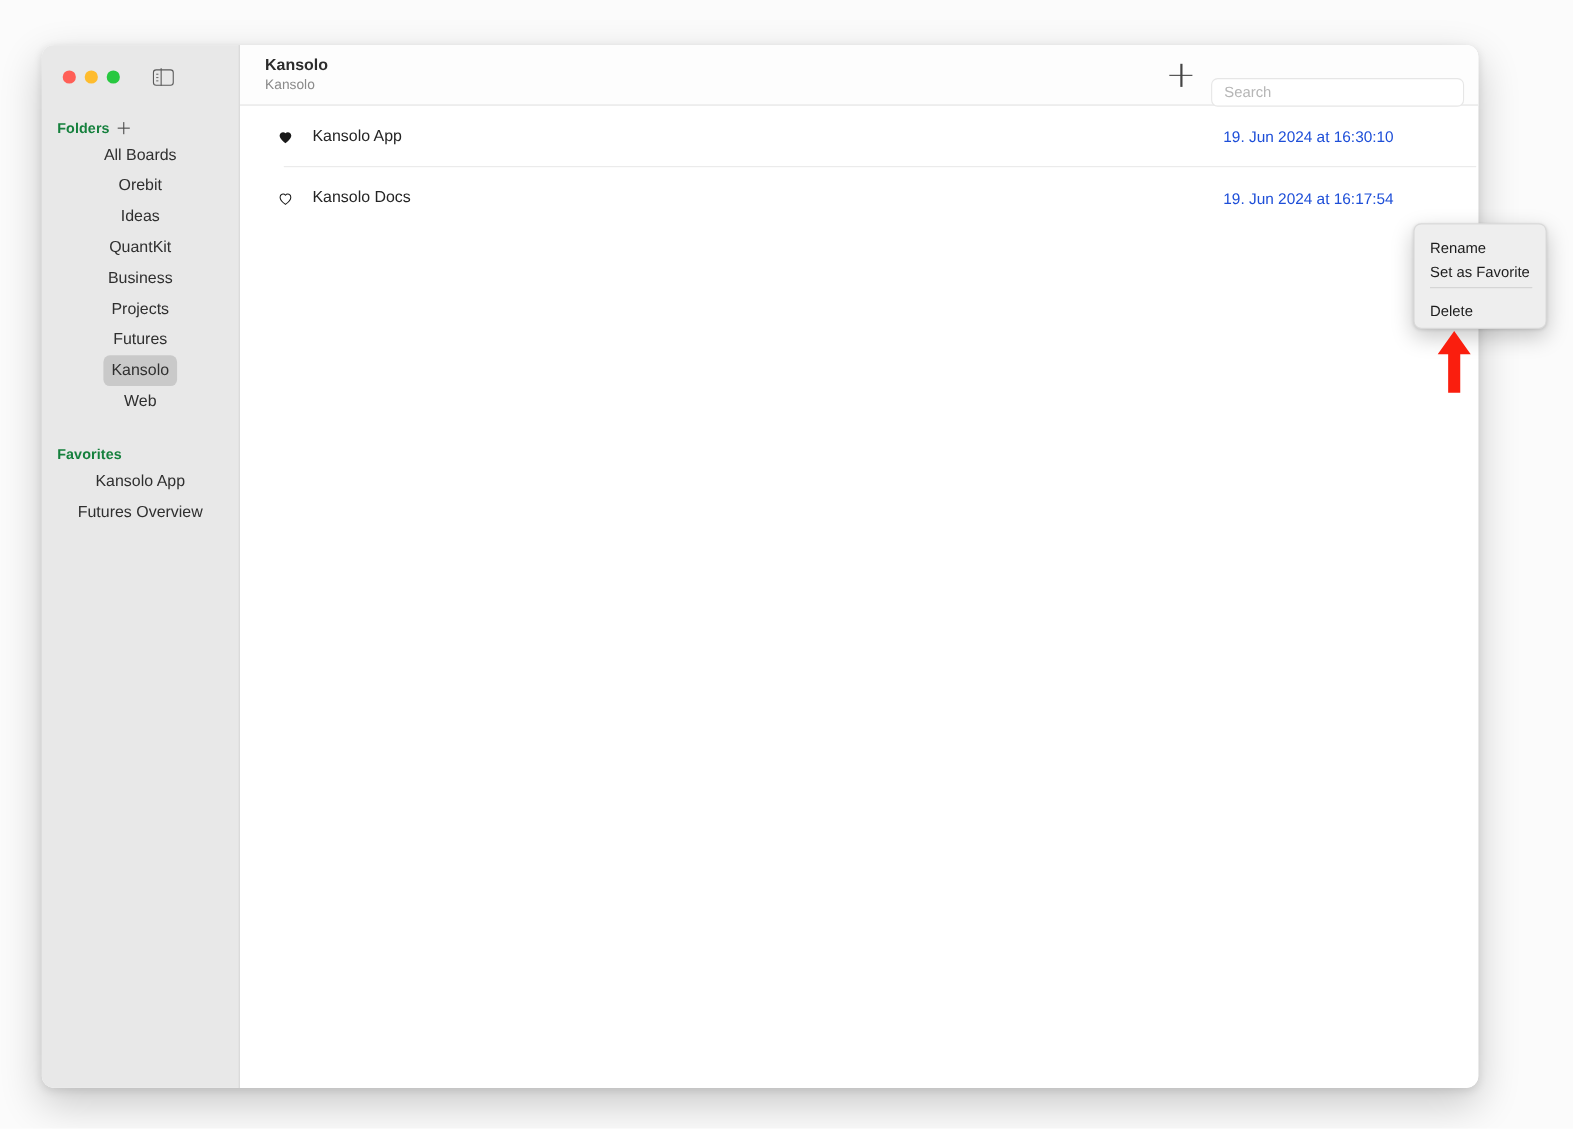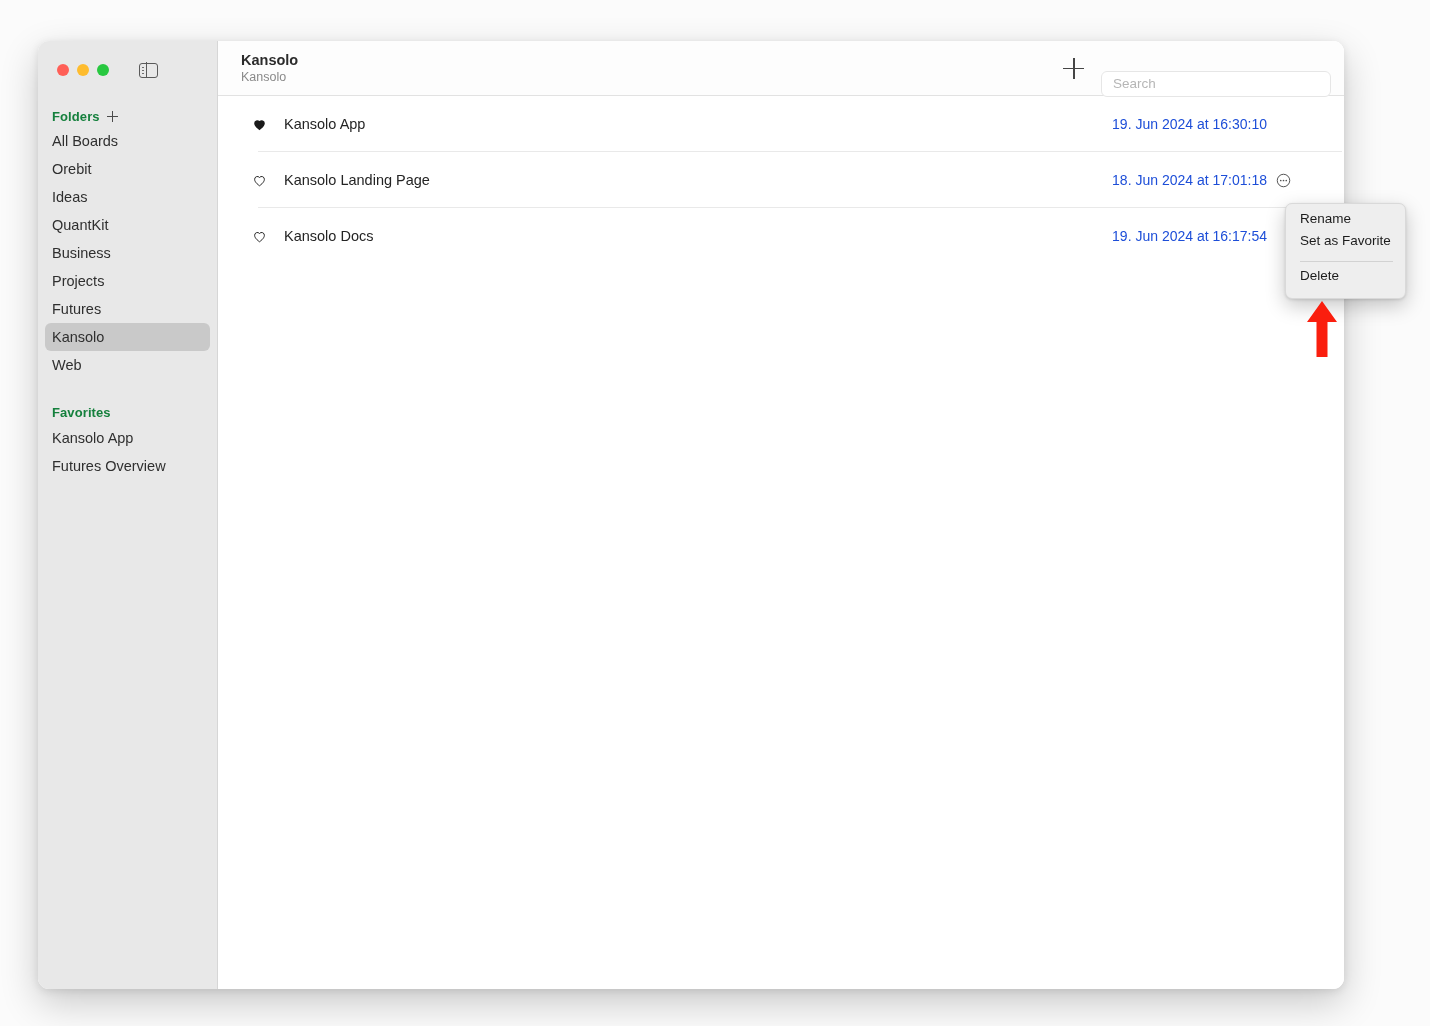--- a/index.html
+++ b/index.html
@@ -108,21 +108,21 @@
     cursor: pointer;
   }
   .plus-small::before, .plus-small::after {
     content: "";
     position: absolute;
     background: #4b4b4b;
   }
   .plus-small::before { left: 0; right: 0; top: 5px; height: 1.2px; }
   .plus-small::after  { top: 0; bottom: 0; left: 5px; width: 1.2px; }
 
-  .nav-list { display: flex; flex-direction: column; padding: 0 7px; }
+  .nav-list { display: flex; flex-direction: column; padding: 0 7px; align-items: center; }
   .nav-item {
     height: 28px;
     display: flex;
     align-items: center;
     padding: 0 7px;
     font-size: 14.5px;
     color: #2f2f2f;
     border-radius: 6px;
     cursor: default;
     white-space: nowrap;
@@ -254,21 +254,21 @@
     border: 1px solid #d9d9d9;
     border-radius: 7px;
     box-shadow: 0 7px 20px rgba(0,0,0,0.22), 0 1px 3px rgba(0,0,0,0.12);
     padding: 7px 0 8px 0;
     box-sizing: border-box;
     z-index: 40;
   }
   .menu-item {
     height: 22px;
     display: flex;
-    align-items: flex-start;
+    align-items: flex-end;
     padding: 0 14px;
     font-size: 13.5px;
     color: #1c1c1c;
     white-space: nowrap;
     cursor: default;
   }
   .menu-sep {
     height: 1px;
     background: #d2d2d2;
     margin: 6px 12px 6px 14px;
@@ -375,35 +375,20 @@
         <span class="board-date">19. Jun 2024 at 16:30:10</span>
         <svg class="more-btn" viewBox="0 0 24 24">
           <circle cx="12" cy="12" r="10" fill="none" stroke="#555" stroke-width="1.6"></circle>
           <circle cx="7.6" cy="12" r="1.35" fill="#555"></circle>
           <circle cx="12" cy="12" r="1.35" fill="#555"></circle>
           <circle cx="16.4" cy="12" r="1.35" fill="#555"></circle>
         </svg>
         <span class="sep"></span>
       </div>
 
-      <div class="board-row active">
-        <svg class="heart" viewBox="0 0 24 24">
-          <path d="M12 20.4S4.2 15.3 4.2 10.2A4.4 4.4 0 0 1 12 7.2a4.4 4.4 0 0 1 7.8 3c0 5.1-7.8 10.2-7.8 10.2z" fill="none" stroke="#1a1a1a" stroke-width="1.5"></path>
-        </svg>
-        <span class="board-name">Kansolo Landing Page</span>
-        <span class="row-spacer"></span>
-        <span class="board-date">18. Jun 2024 at 17:01:18</span>
-        <svg class="more-btn" viewBox="0 0 24 24">
-          <circle cx="12" cy="12" r="10" fill="none" stroke="#555" stroke-width="1.6"></circle>
-          <circle cx="7.6" cy="12" r="1.35" fill="#555"></circle>
-          <circle cx="12" cy="12" r="1.35" fill="#555"></circle>
-          <circle cx="16.4" cy="12" r="1.35" fill="#555"></circle>
-        </svg>
-        <span class="sep"></span>
-      </div>
 
       <div class="board-row">
         <svg class="heart" viewBox="0 0 24 24">
           <path d="M12 20.4S4.2 15.3 4.2 10.2A4.4 4.4 0 0 1 12 7.2a4.4 4.4 0 0 1 7.8 3c0 5.1-7.8 10.2-7.8 10.2z" fill="none" stroke="#1a1a1a" stroke-width="1.5"></path>
         </svg>
         <span class="board-name">Kansolo Docs</span>
         <span class="row-spacer"></span>
         <span class="board-date">19. Jun 2024 at 16:17:54</span>
         <svg class="more-btn" viewBox="0 0 24 24">
           <circle cx="12" cy="12" r="10" fill="none" stroke="#555" stroke-width="1.6"></circle>

